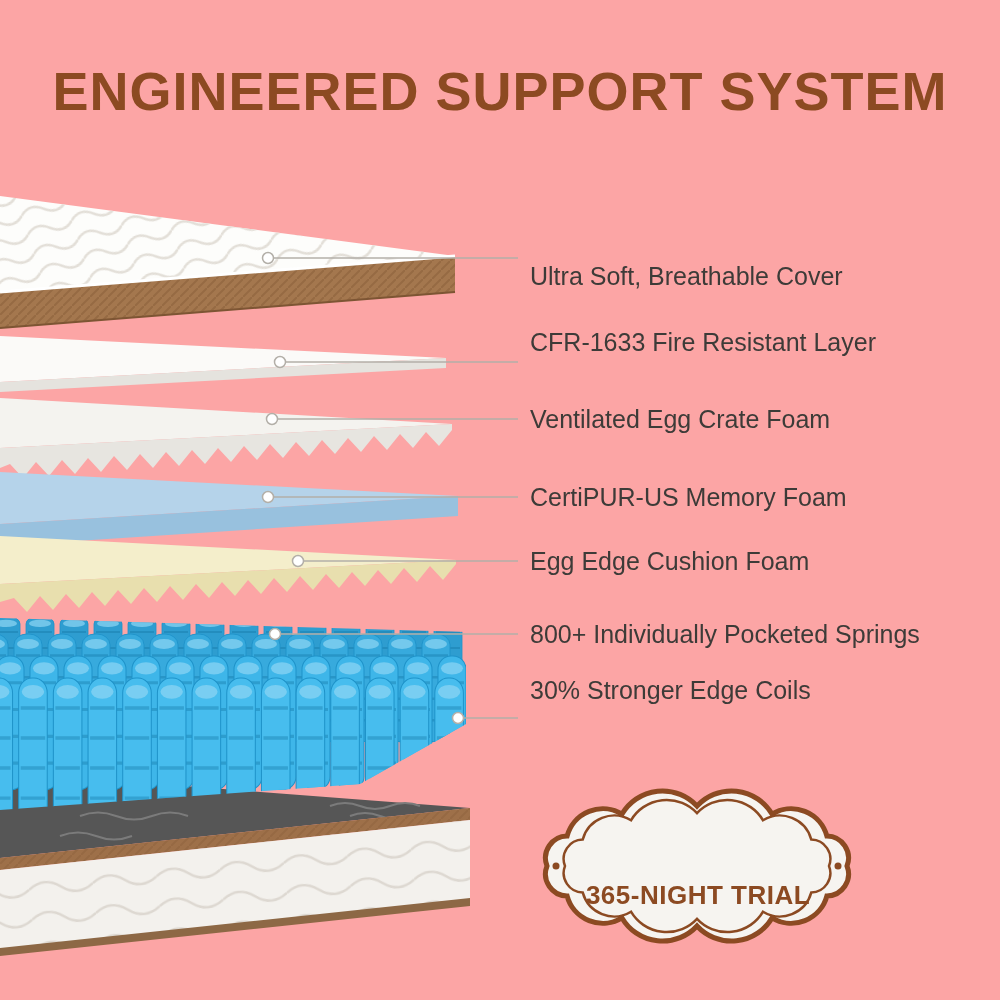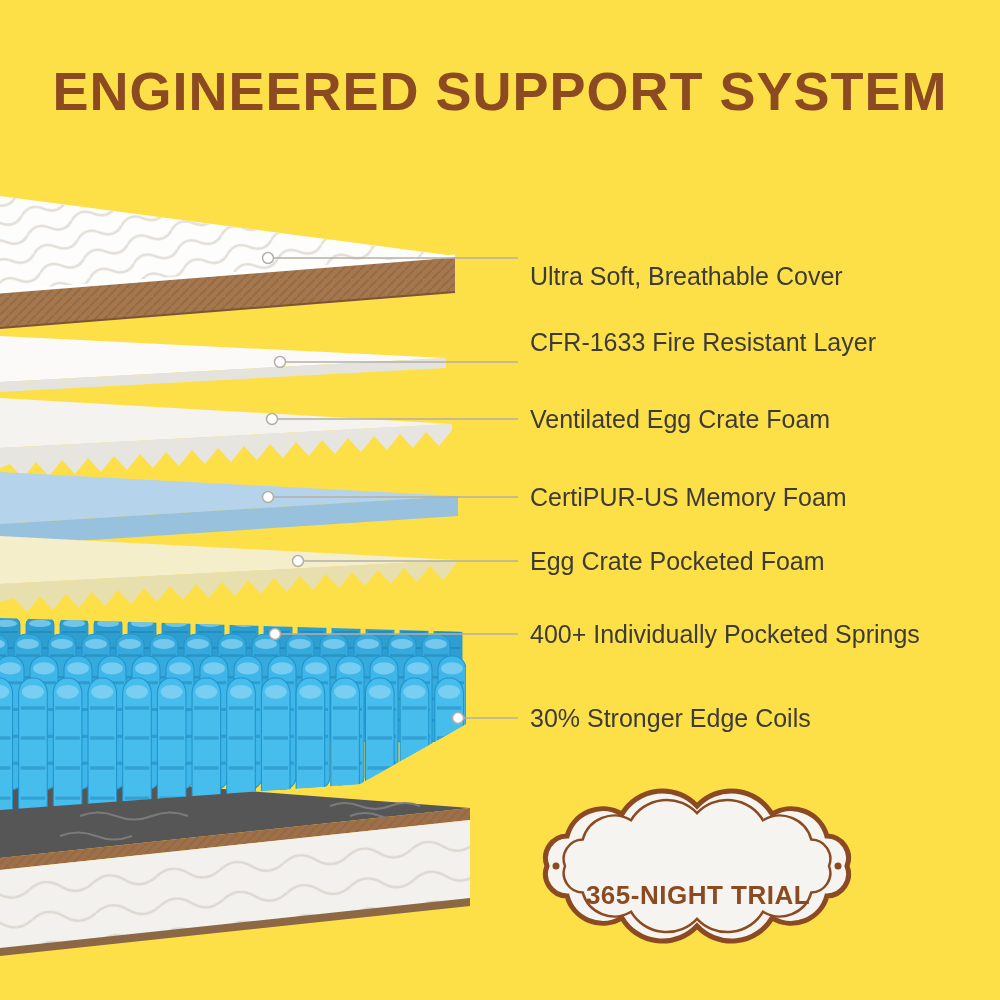--- a/index.html
+++ b/index.html
@@ -1,18 +1,18 @@
 <!DOCTYPE html>
 <html><head>
 <meta charset="utf-8">
 <style>
   html,body { margin:0; padding:0; background:#eceae8; }
   .stage {
     position:relative; width:1000px; height:1000px;
-    background:#fde047; overflow:hidden;
+    background:#fca5a5; overflow:hidden;
     font-family:"Liberation Sans", sans-serif;
   }
   .title {
     position:absolute; top:60px; left:0; width:1000px;
     margin:0; text-align:center;
     font-size:54px; font-weight:800; letter-spacing:1px;
     color:#8c4a22;
   }
   .illustration { position:absolute; top:0; left:0; }
   .callout-label {
@@ -146,19 +146,19 @@
       <use href="#sealpath" transform="scale(0.88)" fill="none" stroke="#8c4a22" stroke-width="2.8"></use>
       <circle cx="-141" cy="0" r="3.5" fill="#8c4a22"></circle>
       <circle cx="141" cy="0" r="3.5" fill="#8c4a22"></circle>
     </g>
   </svg>
 
   <div class="callout-label" style="top:276px">Ultra Soft, Breathable Cover</div>
   <div class="callout-label" style="top:342px">CFR-1633 Fire Resistant Layer</div>
   <div class="callout-label" style="top:419px">Ventilated Egg Crate Foam</div>
   <div class="callout-label" style="top:497px">CertiPUR-US Memory Foam</div>
-  <div class="callout-label" style="top:561px">Egg Crate Pocketed Foam</div>
-  <div class="callout-label" style="top:634px">400+ Individually Pocketed Springs</div>
-  <div class="callout-label" style="top:718px">30% Stronger Edge Coils</div>
+  <div class="callout-label" style="top:561px">Egg Edge Cushion Foam</div>
+  <div class="callout-label" style="top:634px">800+ Individually Pocketed Springs</div>
+  <div class="callout-label" style="top:690px">30% Stronger Edge Coils</div>
 
   <div class="badge-line" style="top:836px">365-NIGHT TRIAL</div>
 
 </div>
 
 </body></html>

